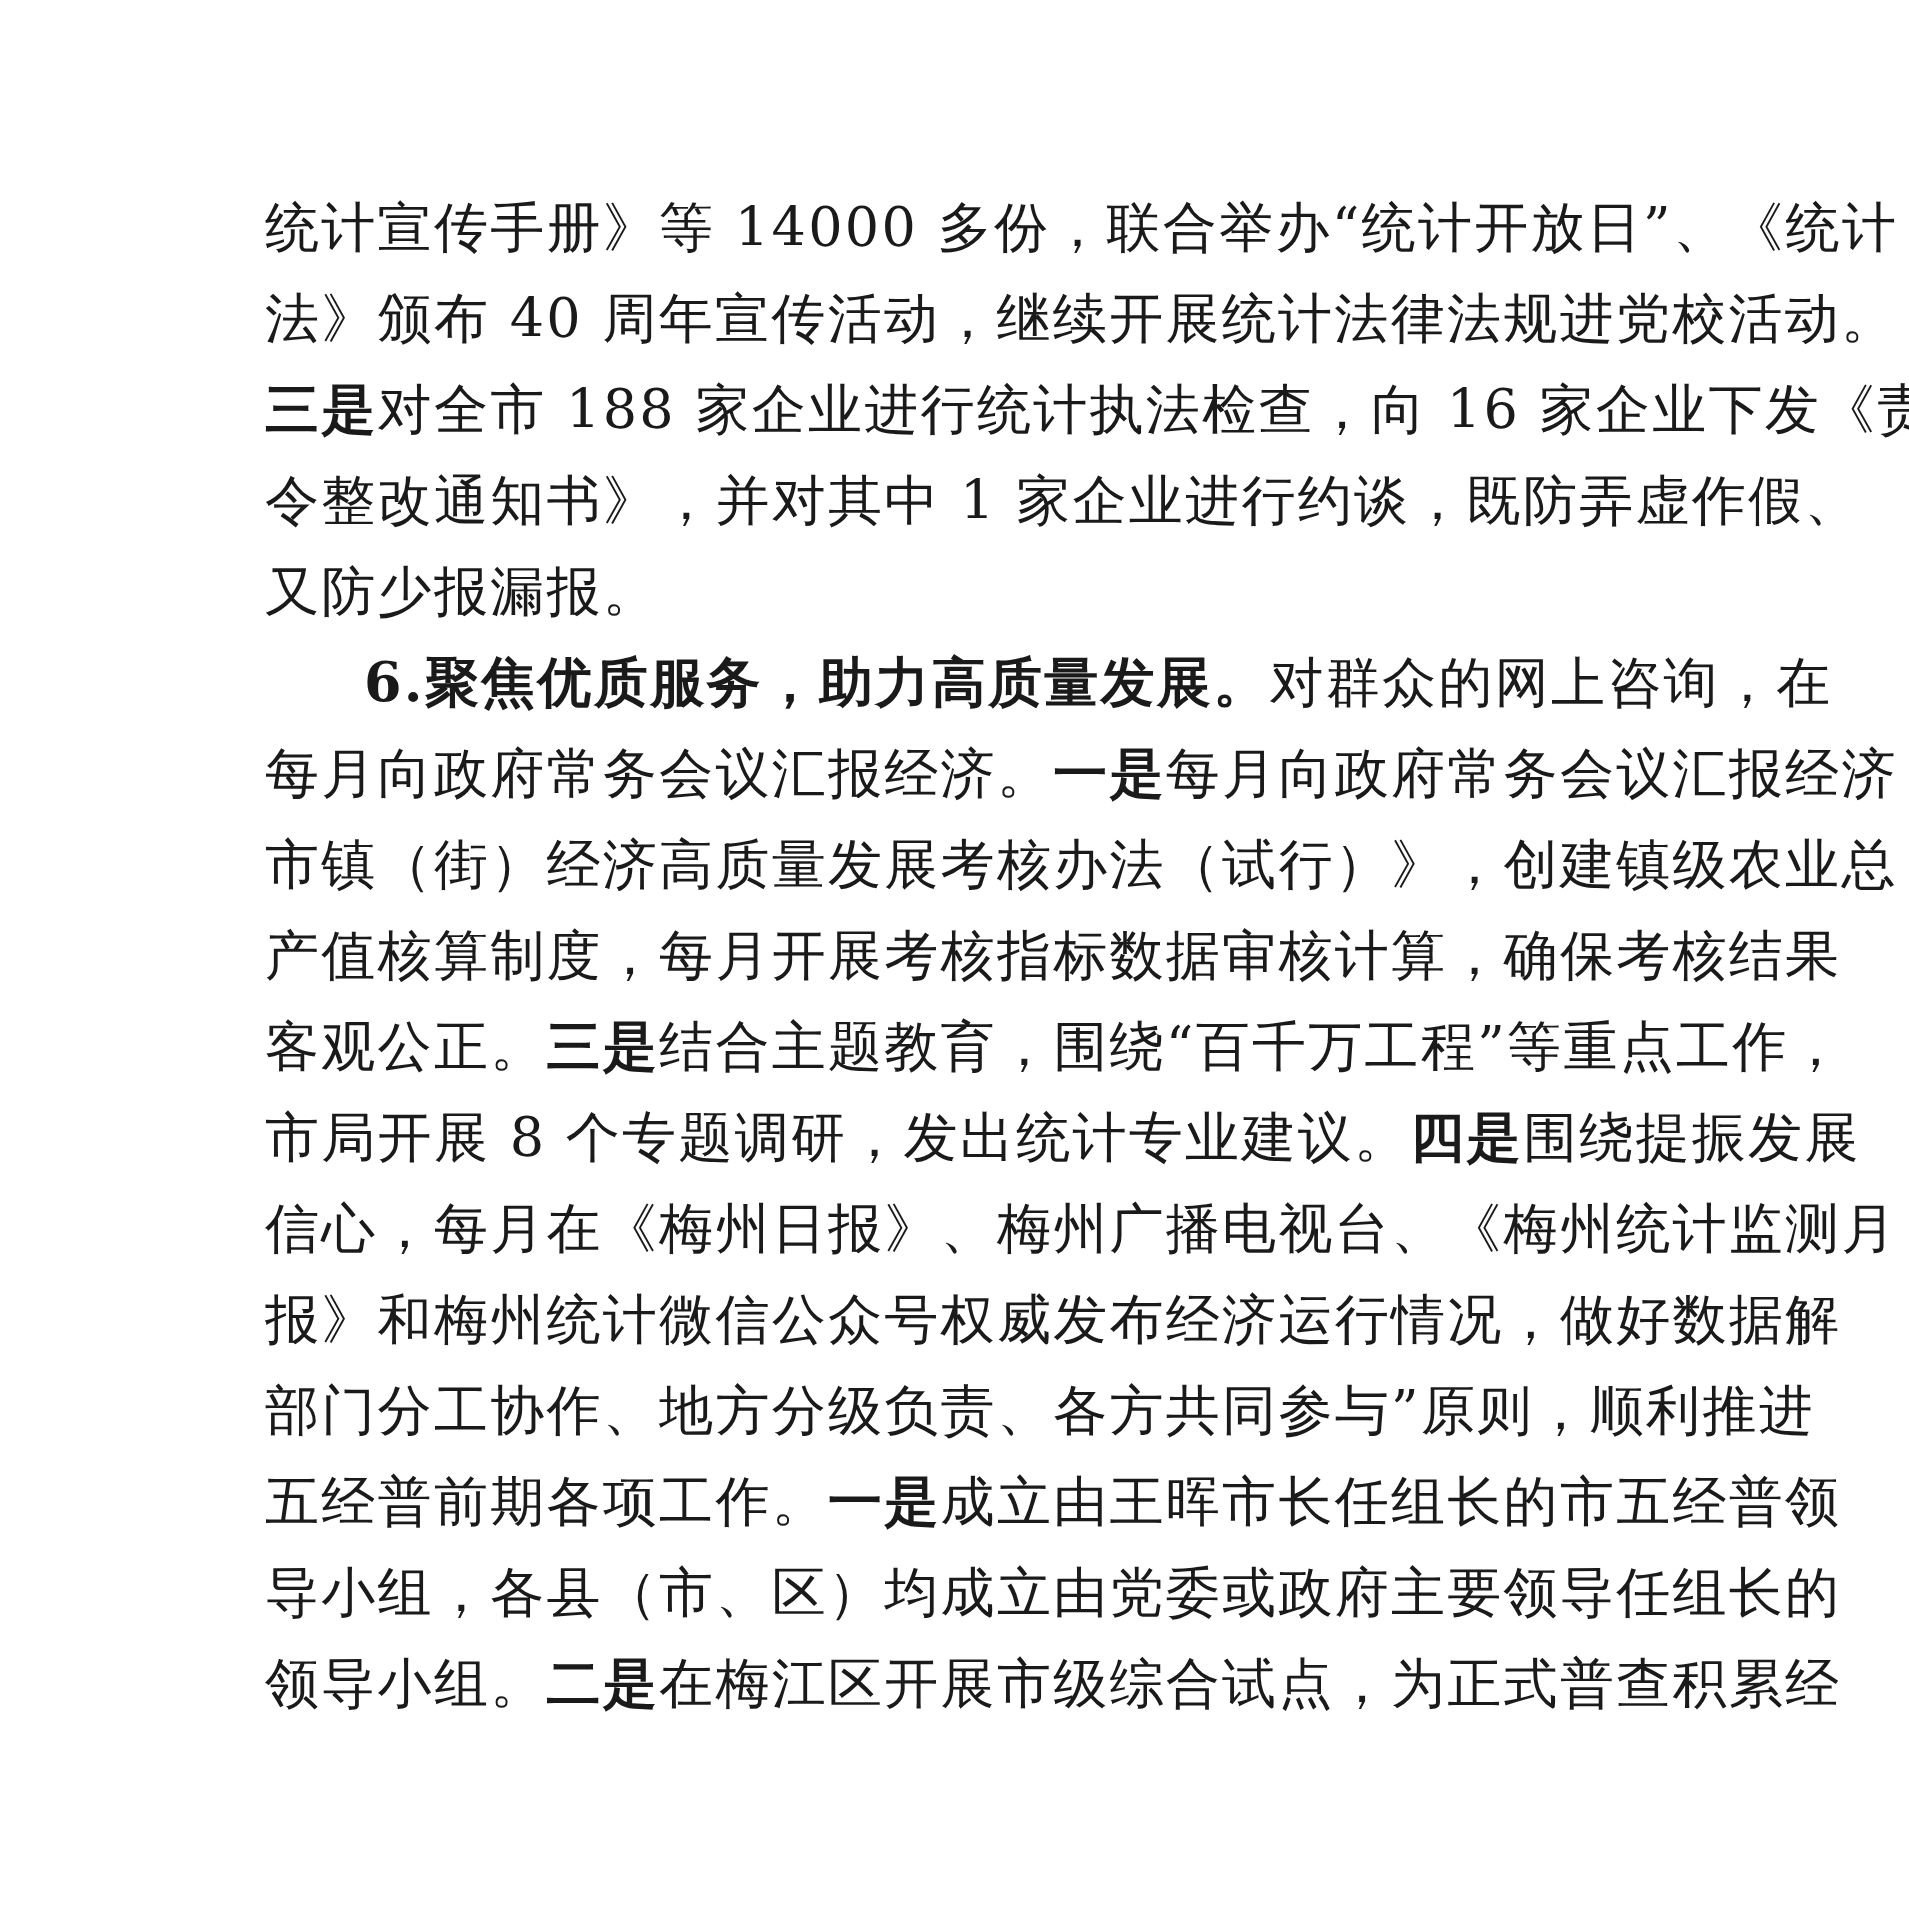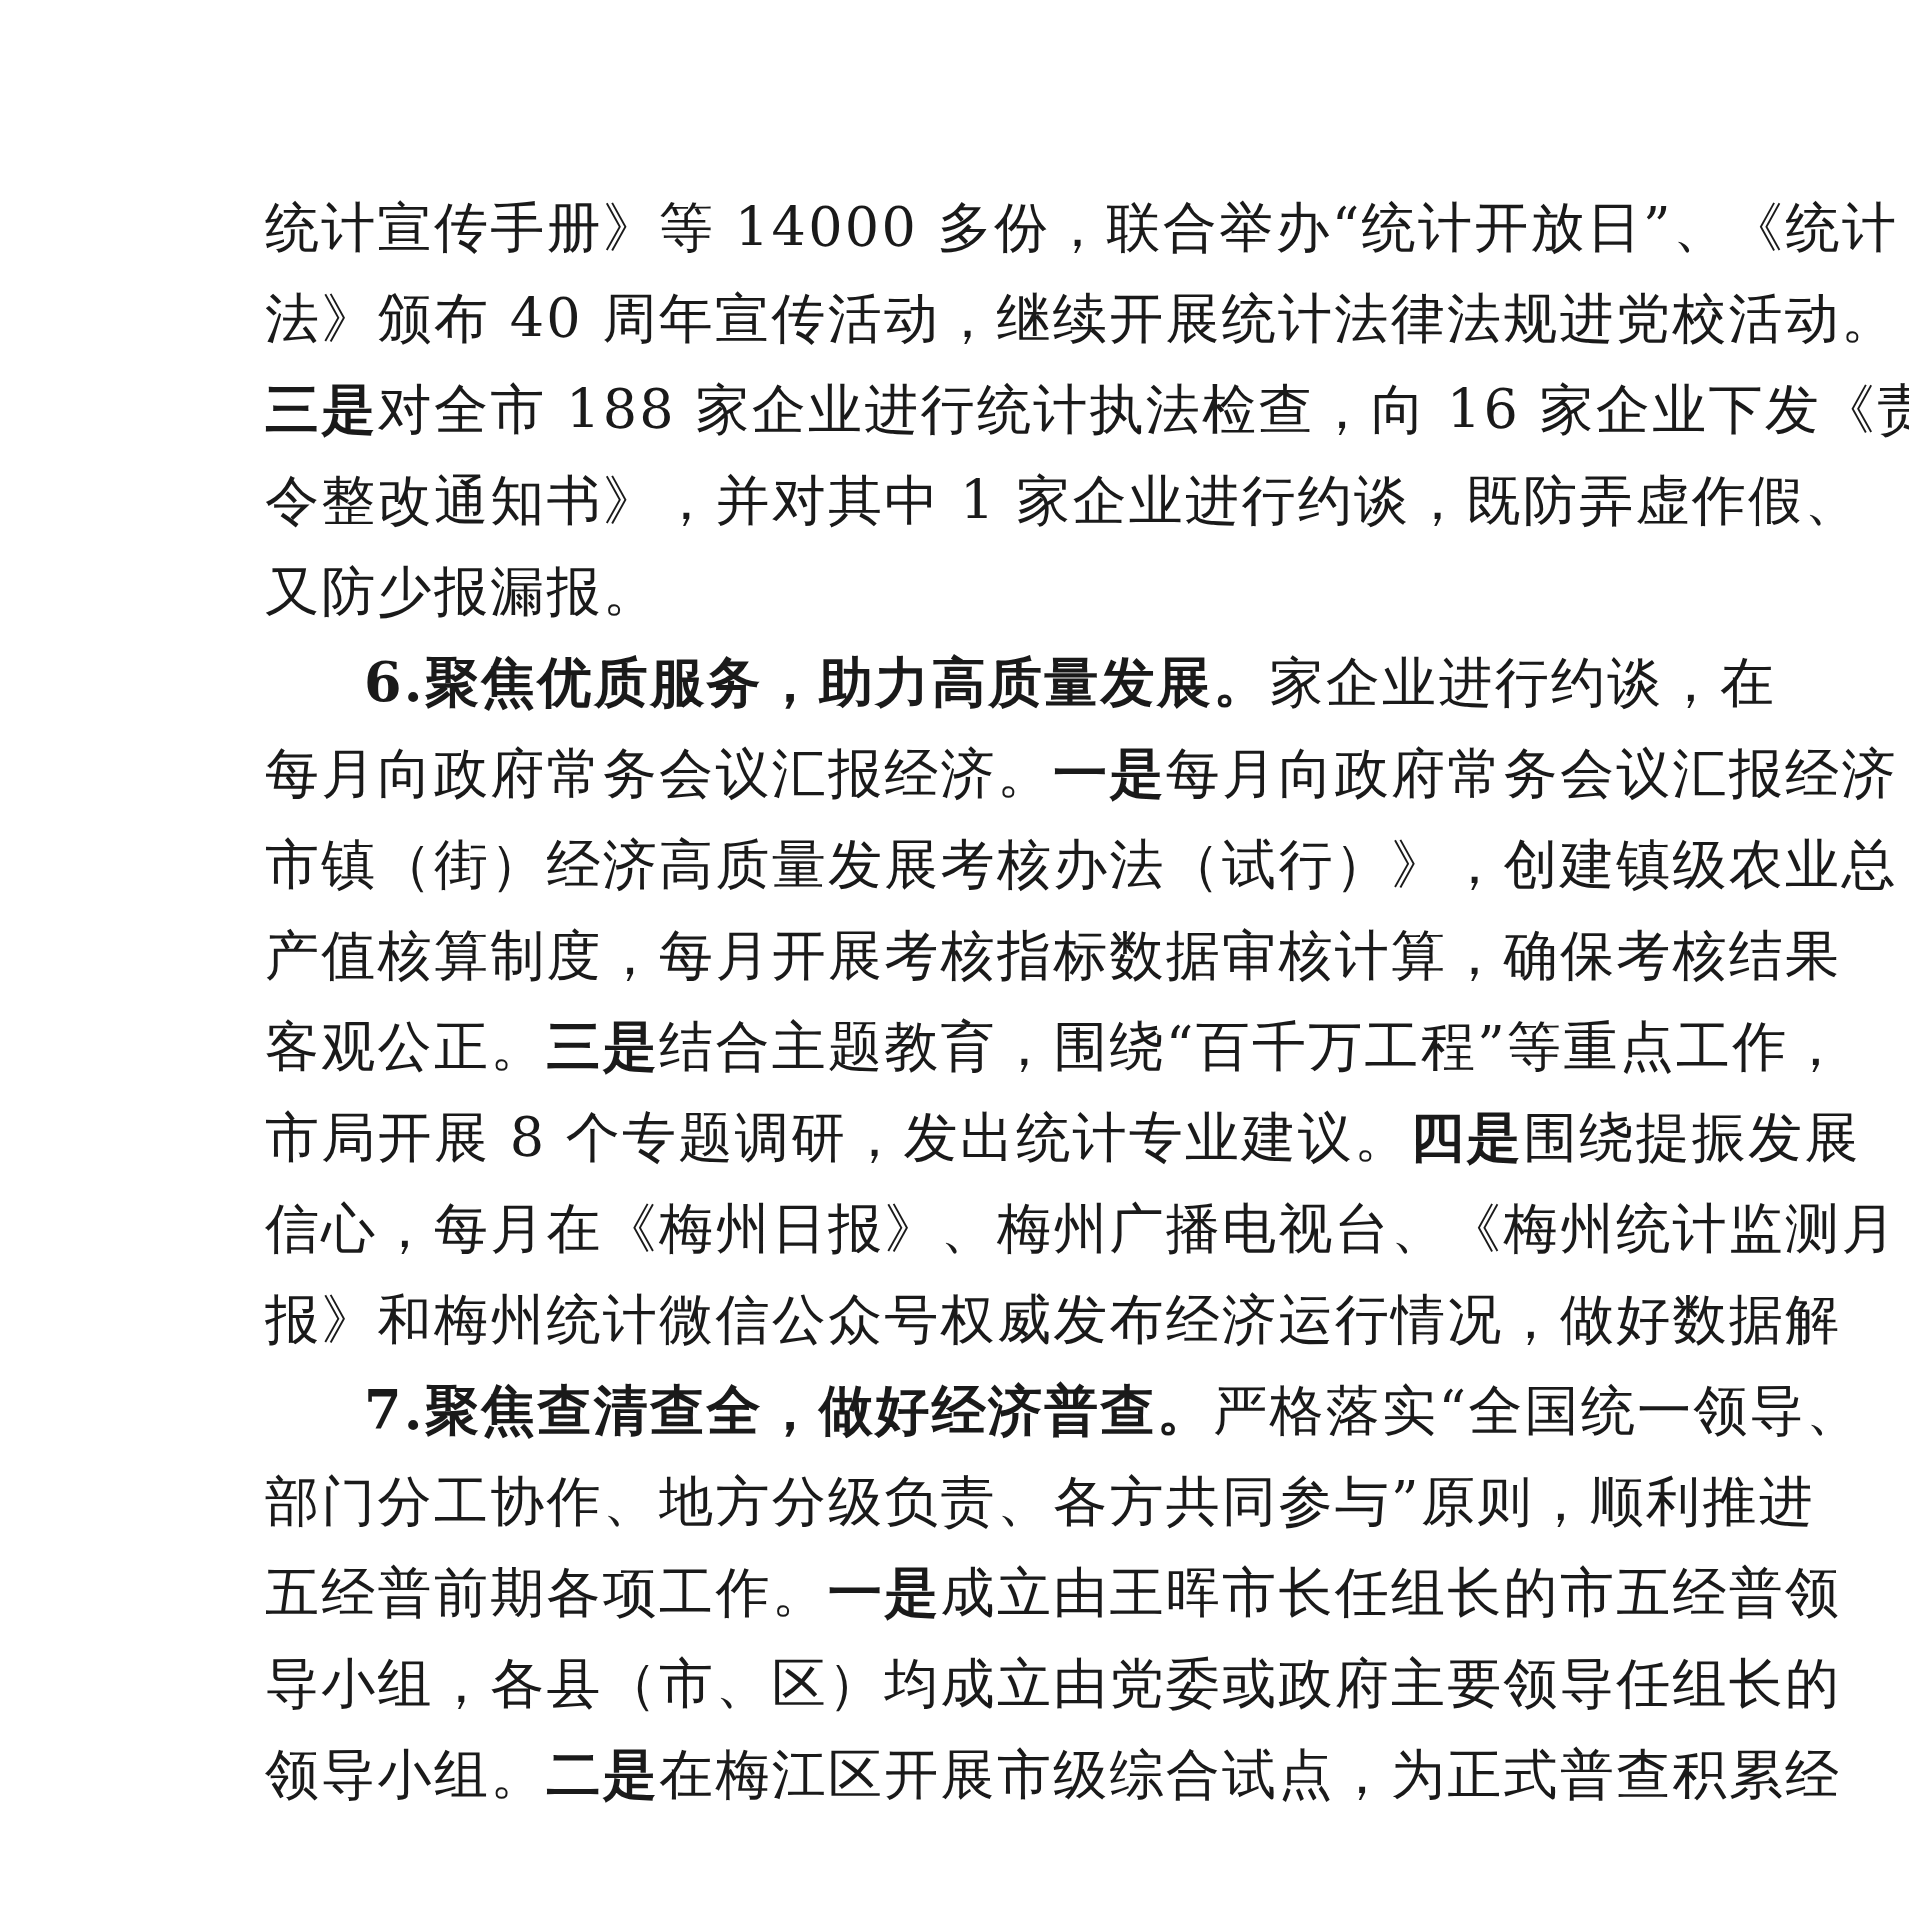--- a/index.html
+++ b/index.html
@@ -58,32 +58,31 @@
 
     <div>
       <div class="line"><span>统计宣传手册》等 14000 多份，联合举办“统计开放日”、《统计</span></div>
       <div class="line"><span>法》颁布 40 周年宣传活动，继续开展统计法律法规进党校活动。</span></div>
       <div class="line"><span class="seg-bold">三是</span><span>对全市 188 家企业进行统计执法检查，向 16 家企业下发《责</span></div>
       <div class="line"><span>令整改通知书》，并对其中 1 家企业进行约谈，既防弄虚作假、</span></div>
       <div class="line last"><span>又防少报漏报。</span></div>
     </div>
 
     <div>
-      <div class="line indent"><span class="seg-bold">6.聚焦优质服务，助力高质量发展。</span><span>家企业进行约谈，在</span></div>
+      <div class="line indent"><span class="seg-bold">6.聚焦优质服务，助力高质量发展。</span><span>对群众的网上咨询，在</span></div>
       <div class="line"><span>每月向政府常务会议汇报经济。</span><span class="seg-bold">一是</span><span>每月向政府常务会议汇报经济</span></div>
       <div class="line"><span>市镇（街）经济高质量发展考核办法（试行）》，创建镇级农业总</span></div>
       <div class="line"><span>产值核算制度，每月开展考核指标数据审核计算，确保考核结果</span></div>
       <div class="line"><span>客观公正。</span><span class="seg-bold">三是</span><span>结合主题教育，围绕“百千万工程”等重点工作，</span></div>
       <div class="line"><span>市局开展 8 个专题调研，发出统计专业建议。</span><span class="seg-bold">四是</span><span>围绕提振发展</span></div>
       <div class="line"><span>信心，每月在《梅州日报》、梅州广播电视台、《梅州统计监测月</span></div>
       <div class="line"><span>报》和梅州统计微信公众号权威发布经济运行情况，做好数据解</span></div>
     </div>
 
     <div>
-      <div class="line indent"><span class="seg-bold">7.聚焦查清查全，做好经济普查。</span><span>严格落实“全国统一领导、</span></div>
       <div class="line"><span>部门分工协作、地方分级负责、各方共同参与”原则，顺利推进</span></div>
       <div class="line"><span>五经普前期各项工作。</span><span class="seg-bold">一是</span><span>成立由王晖市长任组长的市五经普领</span></div>
       <div class="line"><span>导小组，各县（市、区）均成立由党委或政府主要领导任组长的</span></div>
       <div class="line"><span>领导小组。</span><span class="seg-bold">二是</span><span>在梅江区开展市级综合试点，为正式普查积累经</span></div>
 
     </div>
   </div>
 
 </div>
 

